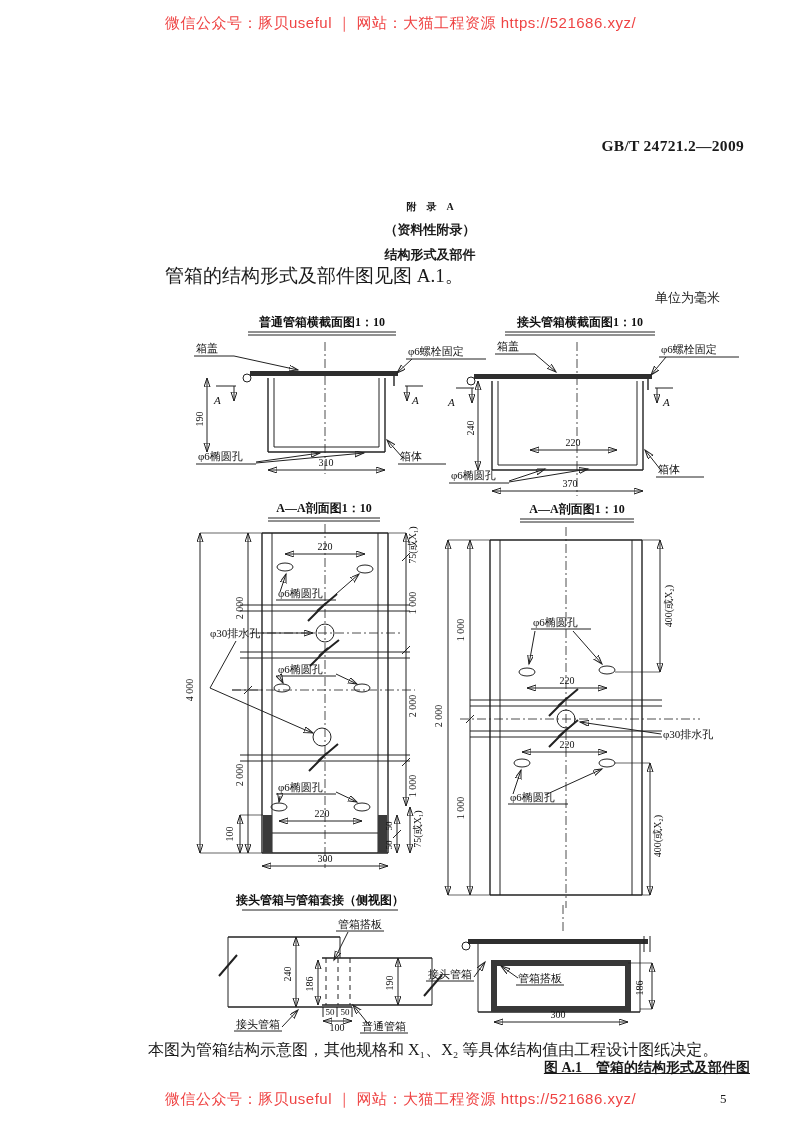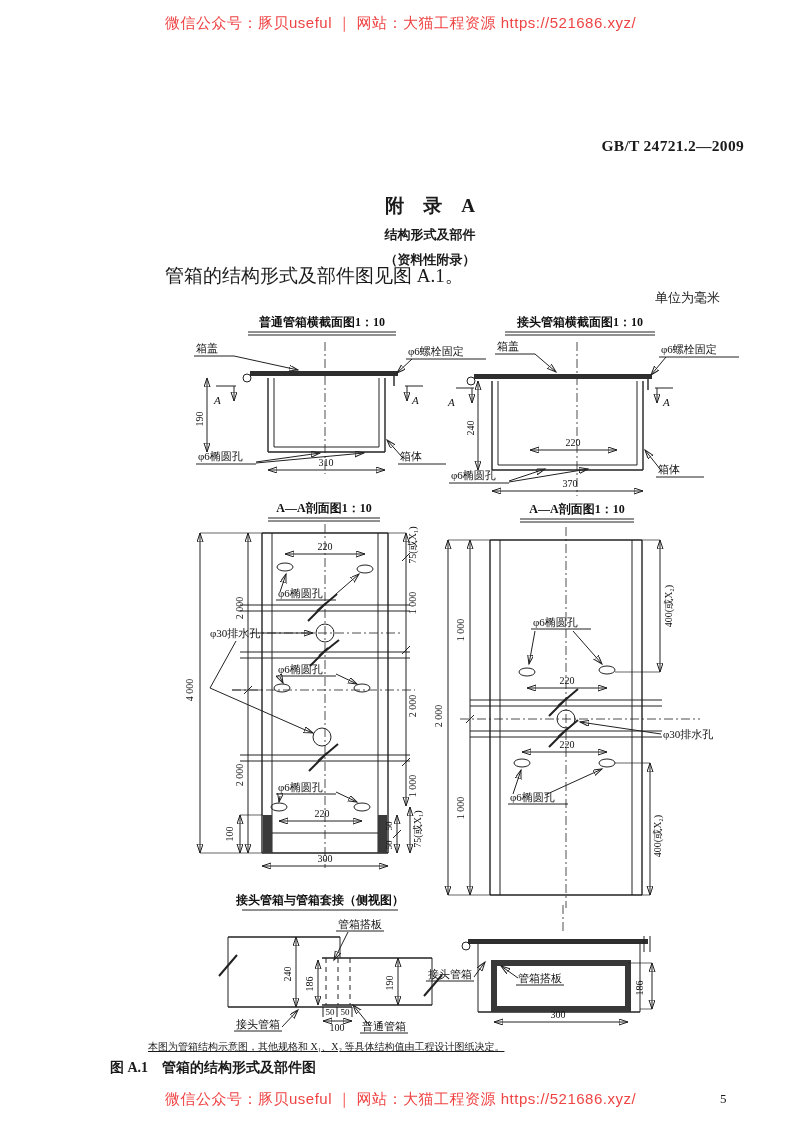--- a/index.html
+++ b/index.html
@@ -2,26 +2,26 @@
 <html><head>
 <meta charset="utf-8">
 <style>
   html,body{margin:0;padding:0;background:#e8e8e8;}
   .page{position:relative;width:800px;height:1136px;margin:0 auto;background:#ffffff;
         font-family:"Liberation Serif","DejaVu Serif",serif;color:#1a1a1a;overflow:hidden;}
   .abs{position:absolute;}
   .wm{color:#ef4444;font-family:"Liberation Sans","DejaVu Sans",sans-serif;font-size:15px;letter-spacing:.5px;}
   .std-no{font-weight:bold;font-size:15.5px;letter-spacing:.3px;}
   .ttl-block{left:110px;width:640px;text-align:center;}
-  .ttl-1{font-weight:bold;font-size:19px;margin:0 0 7px 0;}
+  .ttl-1{font-weight:bold;font-size:10px;margin:7px 0 7px 0;}
   .ttl-2{font-weight:bold;font-size:13px;margin:0 0 7px 0;}
   .intro{font-size:19px;}
   .unit{font-size:13px;}
-  .note{font-size:10px;text-decoration:underline;}
-  .caption{left:110px;width:640px;text-align:left;font-weight:bold;font-size:14px;}
+  .note{font-size:16px;}
+  .caption{left:110px;width:640px;text-align:right;font-weight:bold;font-size:14px;text-decoration:underline;}
   .pageno{font-size:13px;}
   svg{position:absolute;left:0;top:0;}
   svg line,svg polyline,svg path,svg rect.o,svg ellipse,svg circle{stroke:#222;fill:none;stroke-width:1;}
   svg .thick{stroke-width:1.4;}
   svg .bar{fill:#2e2e2e;stroke:none;}
   svg .dark{fill:#3a3a3a;stroke:none;}
   svg .cl{stroke-dasharray:9 3 2 3;stroke-width:.8;}
   svg .dash{stroke-dasharray:5 4;}
   svg .zig{stroke-width:2;}
   svg .thin{stroke-width:.7;}
@@ -36,22 +36,22 @@
 </head>
 <body>
 
 <div class="page">
 
   <div class="abs wm" style="left:165px;top:14px;">微信公众号：豚贝useful ｜ 网站：大猫工程资源 https://521686.xyz/</div>
   <div class="abs std-no" style="right:56px;top:137px;">GB/T 24721.2—2009</div>
 
   <div class="abs ttl-block" style="top:193px;">
     <div class="ttl-1">附　录　A</div>
+    <div class="ttl-2">（资料性附录）</div>
     <div class="ttl-2">结构形式及部件</div>
-    <div class="ttl-2">（资料性附录）</div>
   </div>
 
   <div class="abs intro" style="left:165px;top:263px;">管箱的结构形式及部件图见图 A.1。</div>
   <div class="abs unit" style="left:655px;top:289px;">单位为毫米</div>
 
   <svg width="800" height="1136" viewBox="0 0 800 1136">
     <defs>
       <marker id="ae" markerWidth="12" markerHeight="8" refX="9" refY="3" orient="auto-start-reverse" markerUnits="userSpaceOnUse">
         <path d="M0,0 L9,3 L0,6 z" fill="#222" stroke="none"></path>
       </marker>

